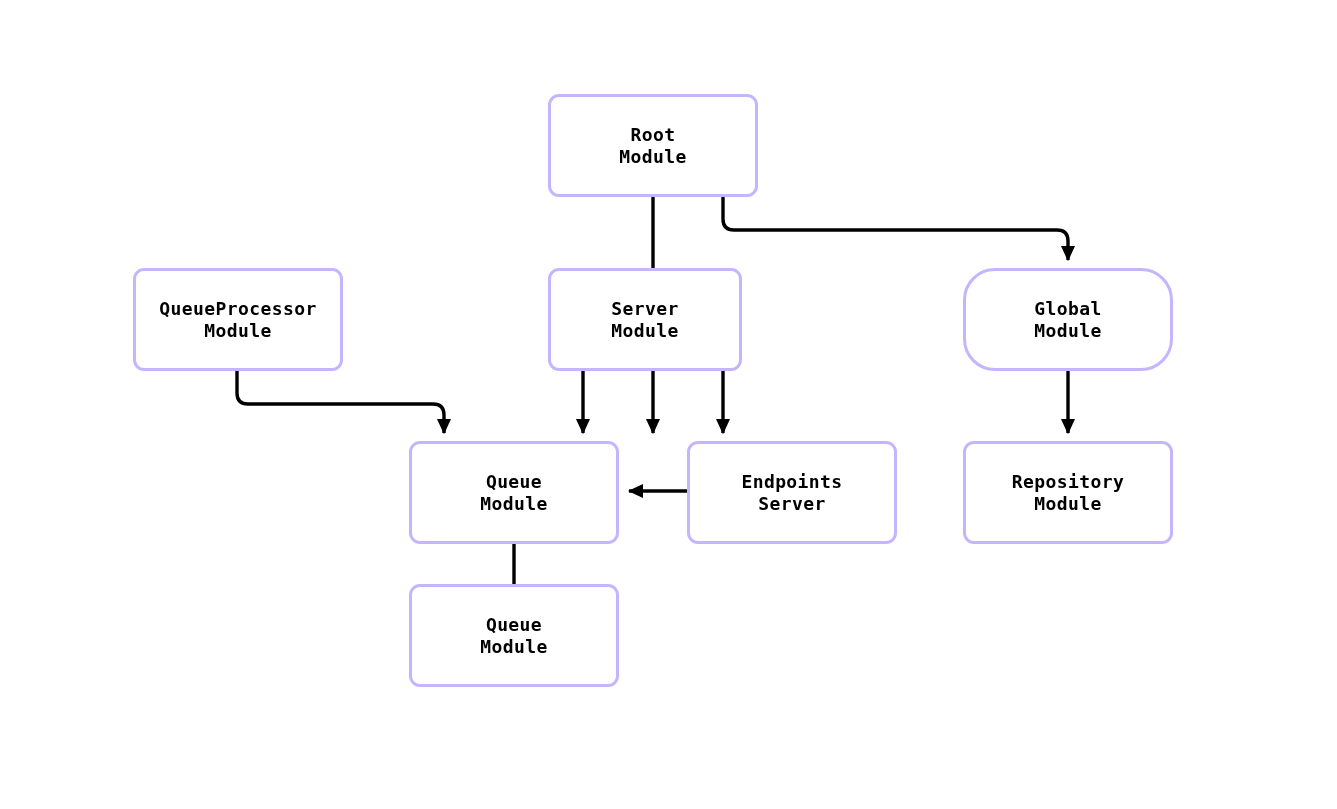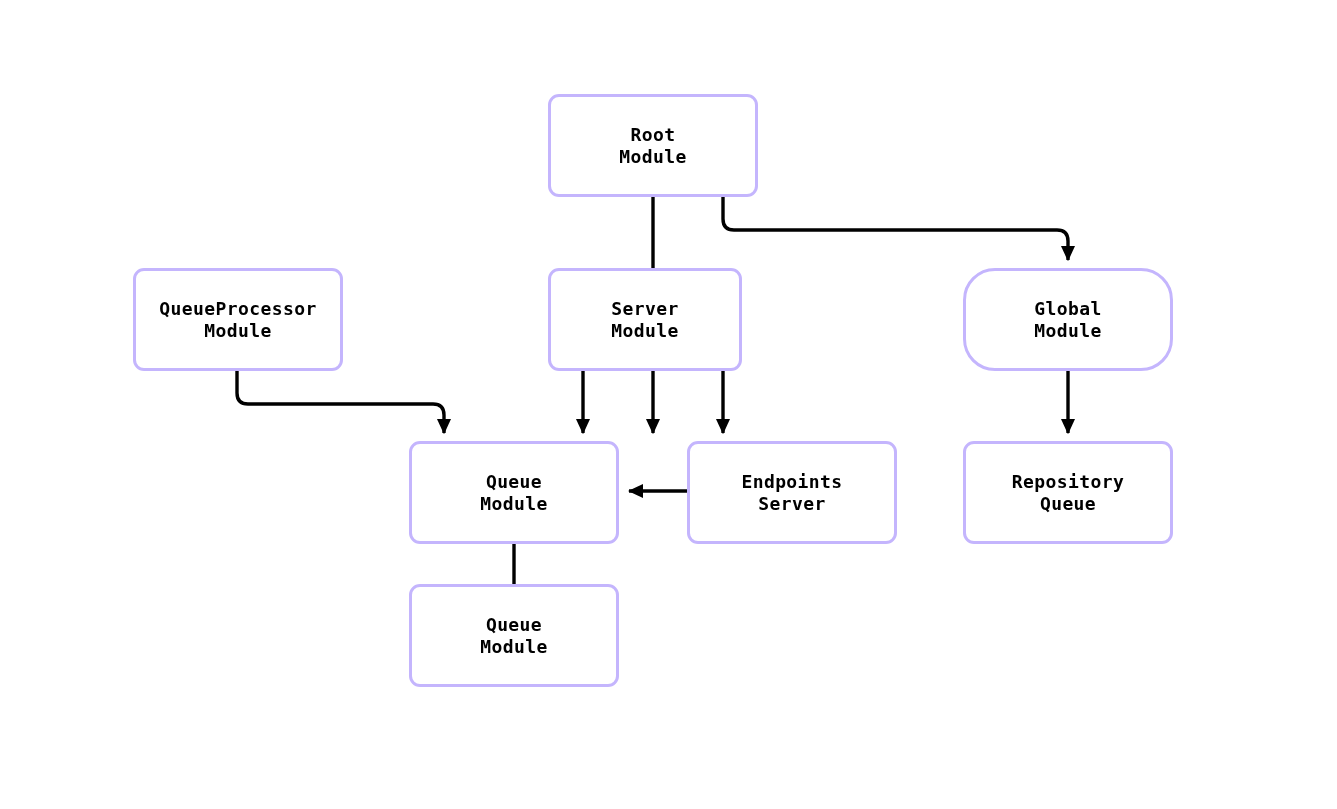--- a/index.html
+++ b/index.html
@@ -107,21 +107,21 @@
 Module</span>
   </div>
 
   <div class="node" style="left:687px; top:441px; width:210px; height:103px;">
     <span class="node-label">Endpoints
 Server</span>
   </div>
 
   <div class="node" style="left:963px; top:441px; width:210px; height:103px;">
     <span class="node-label">Repository
-Queue</span>
+Module</span>
   </div>
 
   <div class="node" style="left:409px; top:584px; width:210px; height:103px;">
     <span class="node-label">Queue
 Module</span>
   </div>
 
 </div>
 
 </body></html>

